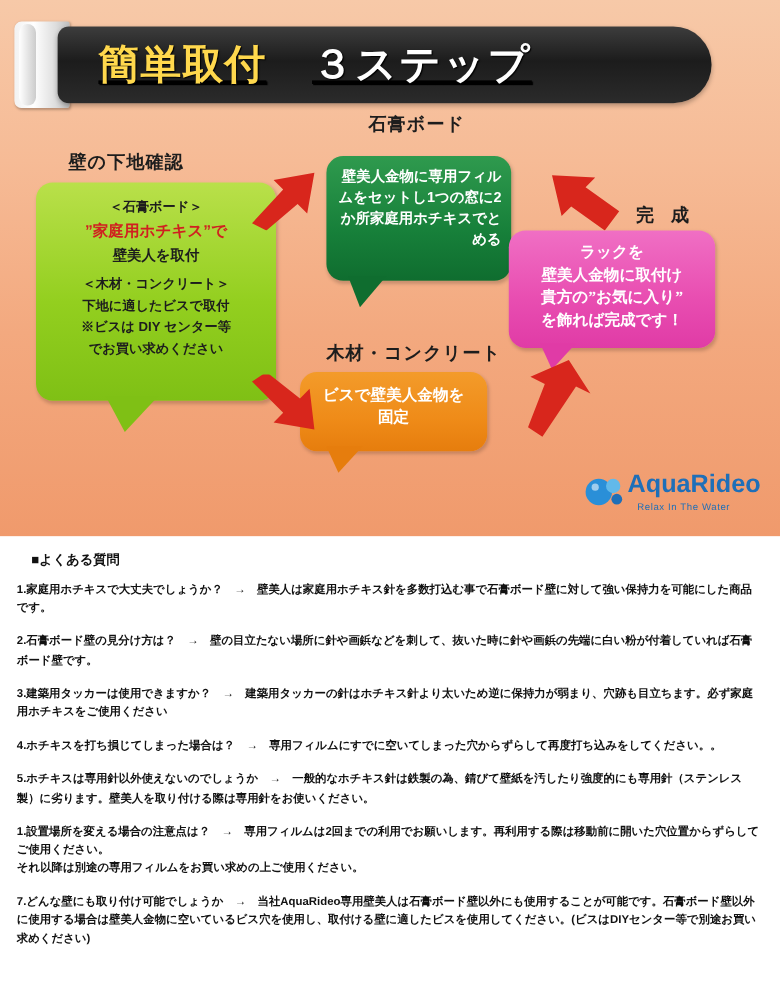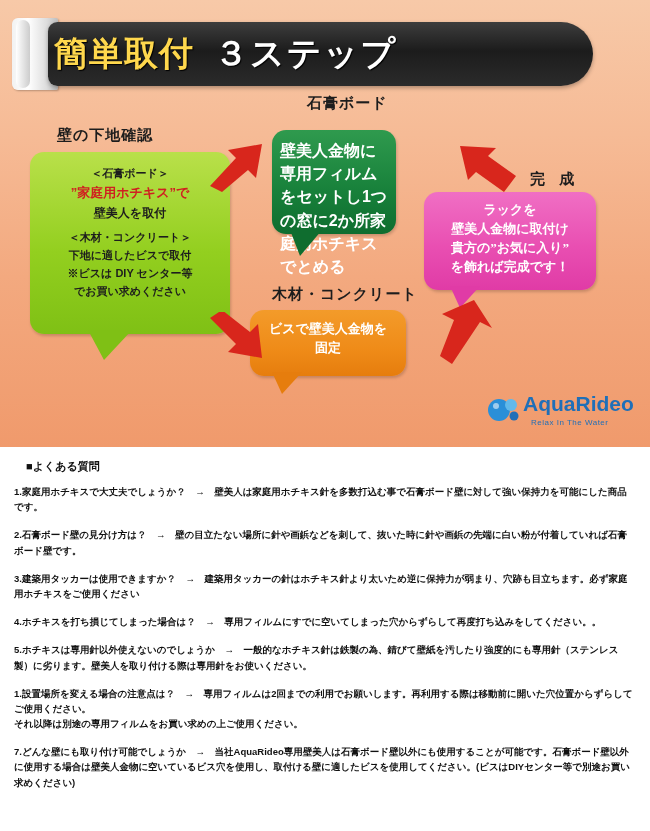--- a/index.html
+++ b/index.html
@@ -56,23 +56,24 @@
     border-radius: 10px 34px 34px 10px;
     box-shadow: 0 2px 4px rgba(0,0,0,0.3);
   }
   .banner-inner {
     position: absolute;
     left: 0; top: 0;
     width: 100%;
     height: 100%;
     display: flex;
     align-items: center;
-    padding-left: 6px;
+    padding-left: 34px;
     box-sizing: border-box;
-    gap: 20px;
+    gap: 38px;
+    text-decoration: underline;
   }
   .banner-title {
     font-size: 34px;
     font-weight: bold;
     color: #ffd84d;
     letter-spacing: 1px;
     text-shadow: 1px 1px 1px #000;
   }
   .banner-steps {
     font-size: 34px;
@@ -123,25 +124,25 @@
   }
   .bb-line { margin: 2px 0; }
   .bb-strong {
     color: #d02020;
     font-size: 13px;
   }
   .bb-small { font-size: 11px; }
 
   .balloon-green-dark {
     left: 272px; top: 130px;
-    width: 124px; height: 104px;
+    width: 154px; height: 104px;
     background: linear-gradient(180deg, #2f9a4e 0%, #17803a 60%, #0f6d2f 100%);
     padding: 9px 8px 0 8px;
-    font-size: 16px;
-    text-align: left;
+    font-size: 12px;
+    text-align: right;
     box-shadow: 1px 2px 3px rgba(0,0,0,0.18);
   }
   .balloon-green-dark .tail {
     position: absolute;
     left: 18px;
     bottom: -22px;
     width: 0; height: 0;
     border-left: 10px solid transparent;
     border-right: 22px solid transparent;
     border-top: 26px solid #0f6d2f;

